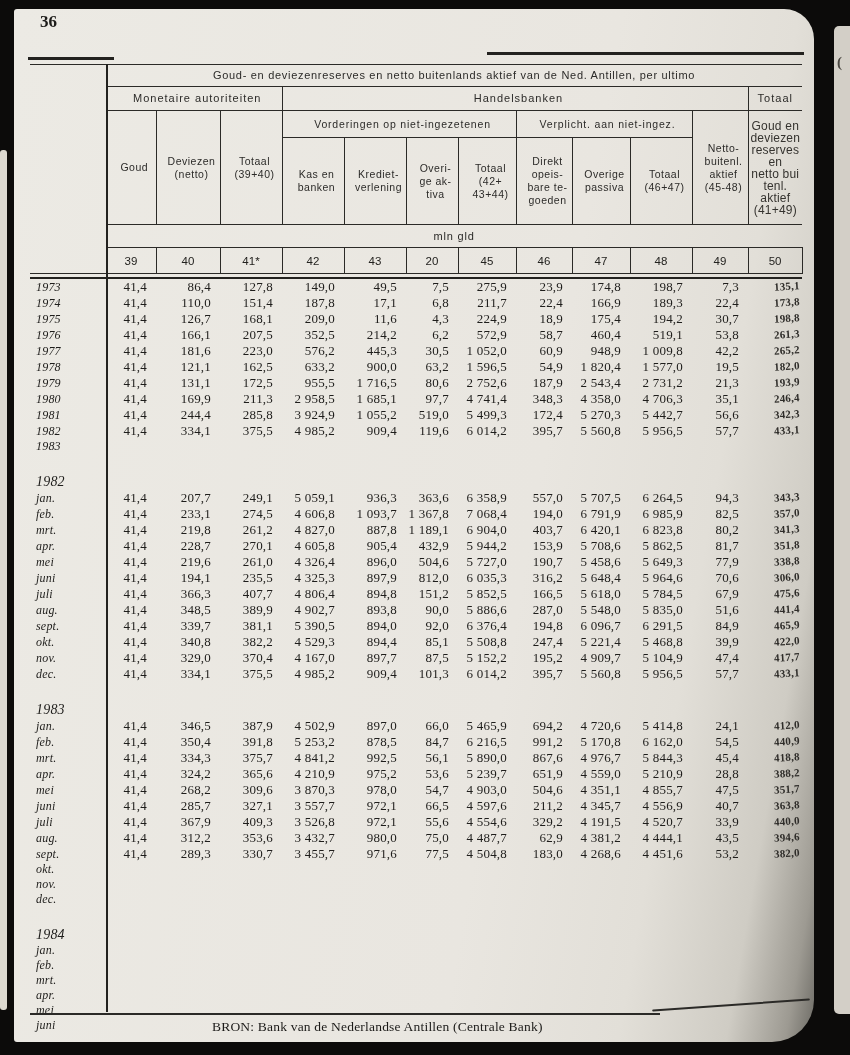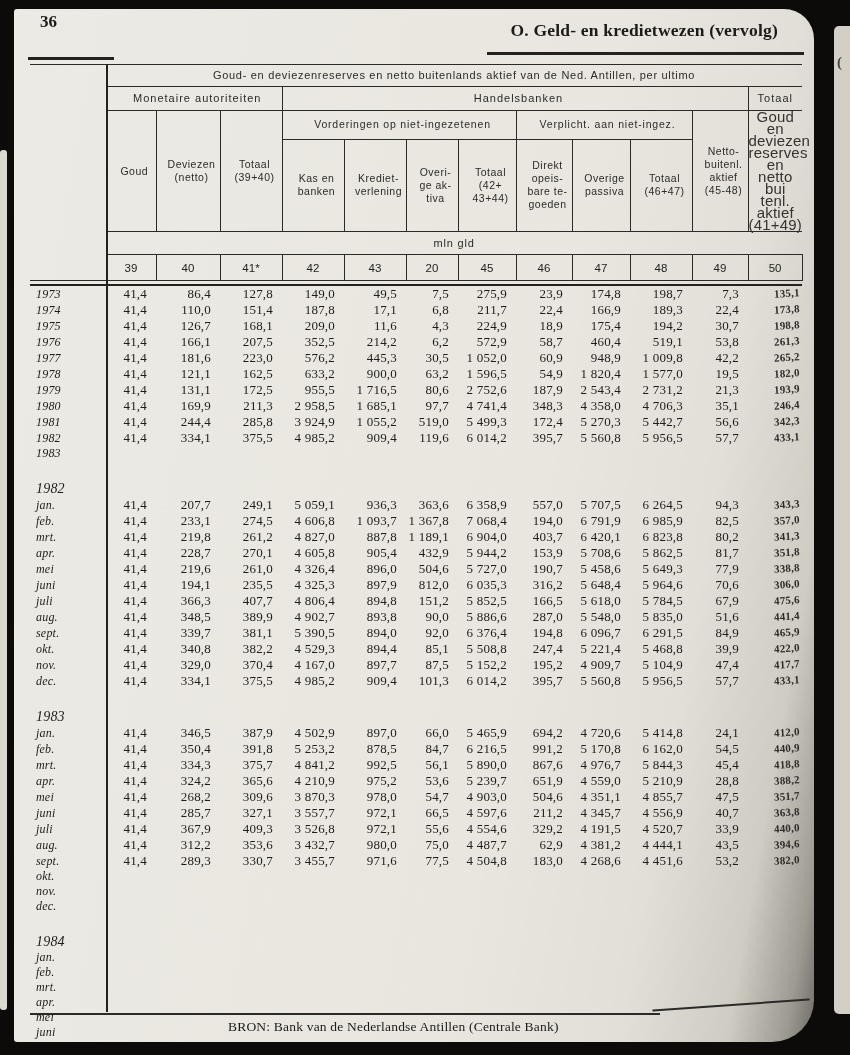--- a/index.html
+++ b/index.html
@@ -28,54 +28,53 @@
 
   thead th{font-family:"Liberation Sans",sans-serif;font-size:10.5px;color:#2c2b29;
            letter-spacing:0.5px;text-align:center;vertical-align:middle;white-space:pre-line;line-height:13px;}
   .t-title{height:21px;border-top:1.5px solid #2b2a27;border-bottom:1px solid #2b2a27;
            font-size:11px;letter-spacing:0.7px;}
   .lblhead{border-top:1.5px solid #2b2a27;}
   .grp{height:23px;border-bottom:1px solid #2b2a27;font-size:11px;letter-spacing:1px;}
   .br{border-right:1px solid #2b2a27;padding-left:7px;}
   .sub{height:26px;border-bottom:1px solid #2b2a27;letter-spacing:0.8px;}
   .hcell{border-bottom:1px solid #2b2a27;}
-  .tot50{font-size:15px;letter-spacing:0.2px;line-height:12px;color:#35332f;}
+  .tot50{font-size:12px;letter-spacing:0.2px;line-height:12px;color:#35332f;}
   .unitrow td{height:22px;text-align:center;font-family:"Liberation Sans",sans-serif;
               font-size:11px;letter-spacing:0.8px;color:#2c2b29;}
   .numrow td{height:25px;border:1px solid #2b2a27;text-align:center;
              font-family:"Liberation Sans",sans-serif;font-size:11.5px;color:#23221f;}
   .numrow td.numlbl{border:none;border-bottom:1px solid #2b2a27;}
   .dbl td{height:3px;border-bottom:2.2px solid #23221f;}
 
   tbody td{height:15px;font-size:13px;letter-spacing:0.2px;color:#1e1d1b;}
   tbody td.num{text-align:right;padding-right:9px;white-space:nowrap;}
   tbody td.lbl{font-style:italic;font-size:12px;padding-left:6px;white-space:nowrap;}
   tr.sec-head td{padding-top:20px;height:16px;}
   tr.sec-head td.lbl{font-size:14px;}
   tbody td.c11{font-size:11px;font-weight:bold;color:#2e2c29;padding-right:2px;}
   tbody td.c11 .tilt{display:inline-block;transform:rotate(-3.5deg) translateY(-1px);}
 
   .vline{position:absolute;left:76px;top:0px;width:1.6px;height:948px;background:#23221f;}
   .bottom-rule{position:absolute;left:30px;top:1013px;width:630px;height:1.7px;background:#2b2a27;}
   .bottom-rule-curve{position:absolute;left:652px;top:1004px;width:158px;height:1.7px;background:#2b2a27;
                      transform:rotate(-4deg);border-radius:2px;}
-  .source{position:absolute;left:228px;top:1019px;font-size:13.5px;color:#1c1b19;letter-spacing:0.2px;}
+  .source{position:absolute;left:212px;top:1019px;font-size:13.5px;color:#1c1b19;letter-spacing:0.2px;}
 </style>
 </head>
 <body>
 
 <div class="scan">
   <div class="page"></div>
   <div class="left-sliver"></div>
   <div class="next-page">
     <span>(</span>
   </div>
 
   <div class="pgnum">36</div>
-  <div class="chapter">O. Geld- en kredietwezen (vervolg)</div>
   <div class="rule-right"></div>
   <div class="rule-left"></div>
 
   <div class="tblwrap">
     <table>
       <colgroup>
         <col style="width:76px">
           <col style="width:50px">
           <col style="width:64px">
           <col style="width:62px">

